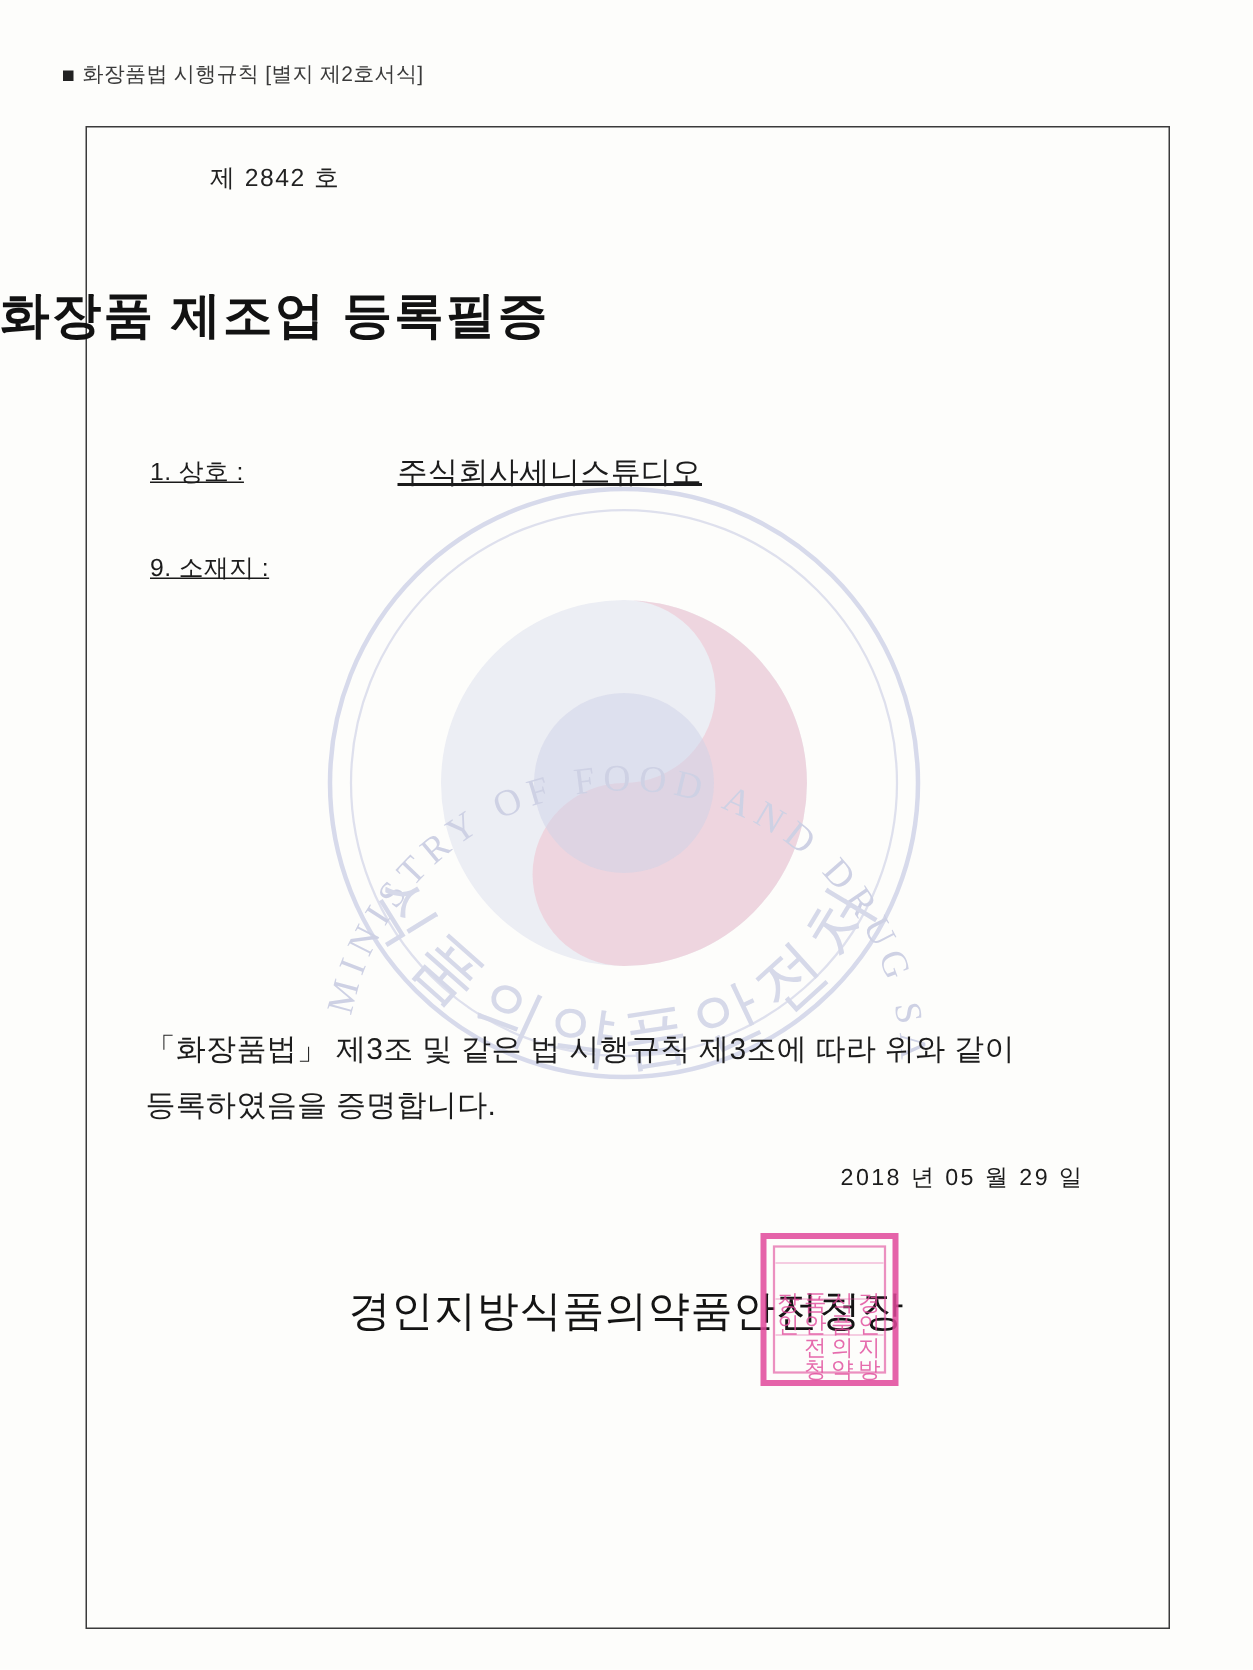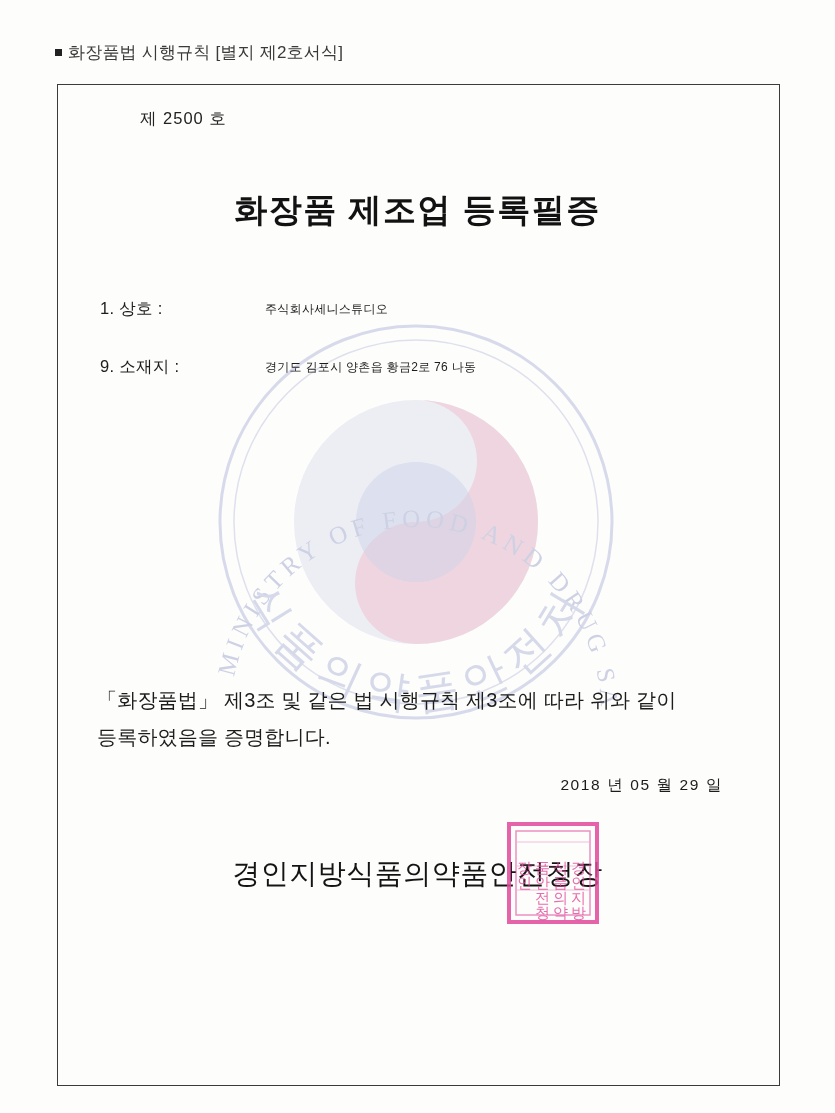--- a/index.html
+++ b/index.html
@@ -19,22 +19,22 @@
   .page {
     position: absolute;
     inset: 0;
     background: #fdfdfb;
   }
 
   
   .form-ref {
     position: absolute;
     top: 41px;
-    left: 55px;
-    font-size: 17px;
+    left: 42px;
+    font-size: 14px;
     letter-spacing: 0.2px;
     color: #3a3a3a;
     display: flex;
     align-items: center;
     gap: 6px;
   }
   .form-ref .sq {
     display: inline-block;
     width: 7px;
     height: 7px;
@@ -72,47 +72,48 @@
     font-size: 16.5px;
     letter-spacing: 1px;
     color: #222;
   }
 
   .cert-title {
     position: absolute;
     left: 0;
     right: 0;
     top: 188px;
-    text-align: center;
+    text-align: left;
     font-size: 33px;
     font-weight: bold;
     letter-spacing: 1.5px;
     color: #121212;
   }
 
   .fields {
     position: absolute;
     left: 100px;
     top: 298px;
     width: 640px;
   }
   .field-row {
     display: flex;
     align-items: center;
     margin-bottom: 36px;
+    text-decoration: underline;
   }
   .field-label {
     width: 165px;
     font-size: 16.5px;
     color: #1c1c1c;
     white-space: nowrap;
     letter-spacing: 0.3px;
   }
   .field-value {
-    font-size: 12px;
+    font-size: 20px;
     color: #1c1c1c;
     letter-spacing: 0.3px;
     line-height: 1.72;
   }
   .field-value .line2 {
     display: block;
   }
 
   .statement {
     position: absolute;
@@ -181,36 +182,33 @@
       <circle cx="220" cy="240" r="60" fill="#a9b0d8" opacity="0.5"></circle>
       <text font-family="'Liberation Serif', serif" font-size="25" letter-spacing="5" fill="#a8aed2">
         <textPath href="#circTop" startOffset="6%">MINISTRY OF FOOD AND DRUG SAFETY</textPath>
       </text>
       <text font-family="'Liberation Sans', sans-serif" font-size="44" letter-spacing="10" fill="#b7bcdb">
         <textPath href="#circBottom" startOffset="13%">식품의약품안전처</textPath>
       </text>
     </svg>
   </div>
 
-  <div class="doc-number">제  2500 호</div>
+  <div class="doc-number">제  2842 호</div>
 
   <div class="cert-title">화장품 제조업 등록필증</div>
 
   <div class="fields">
     <div class="field-row">
       <div class="field-label">1. 상호 :</div>
       <div class="field-value">
         <span>주식회사세니스튜디오</span>
       </div>
     </div>
     <div class="field-row">
       <div class="field-label">9. 소재지 :</div>
-      <div class="field-value">
-        <span>경기도 김포시  양촌읍  황금2로  76   나동</span>
-      </div>
     </div>
   </div>
 
   <div class="statement">
     <div>「화장품법」 제3조 및 같은 법 시행규칙 제3조에 따라 위와 같이</div>
     <div>등록하였음을 증명합니다.</div>
   </div>
 
   <div class="issue-date">2018 년   05 월   29 일</div>
 

